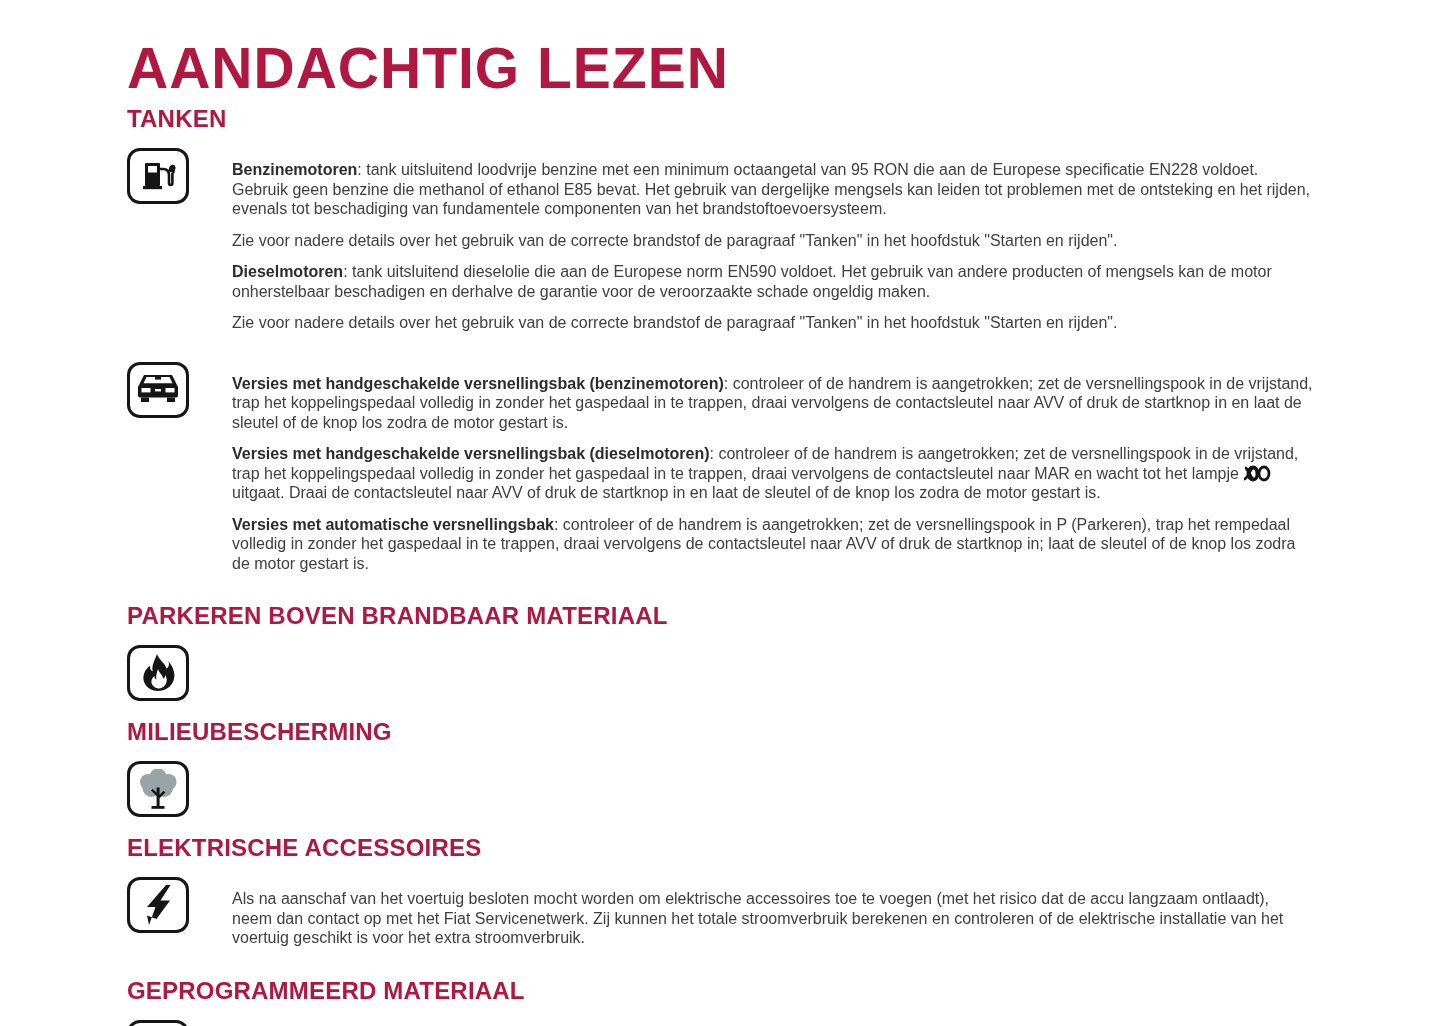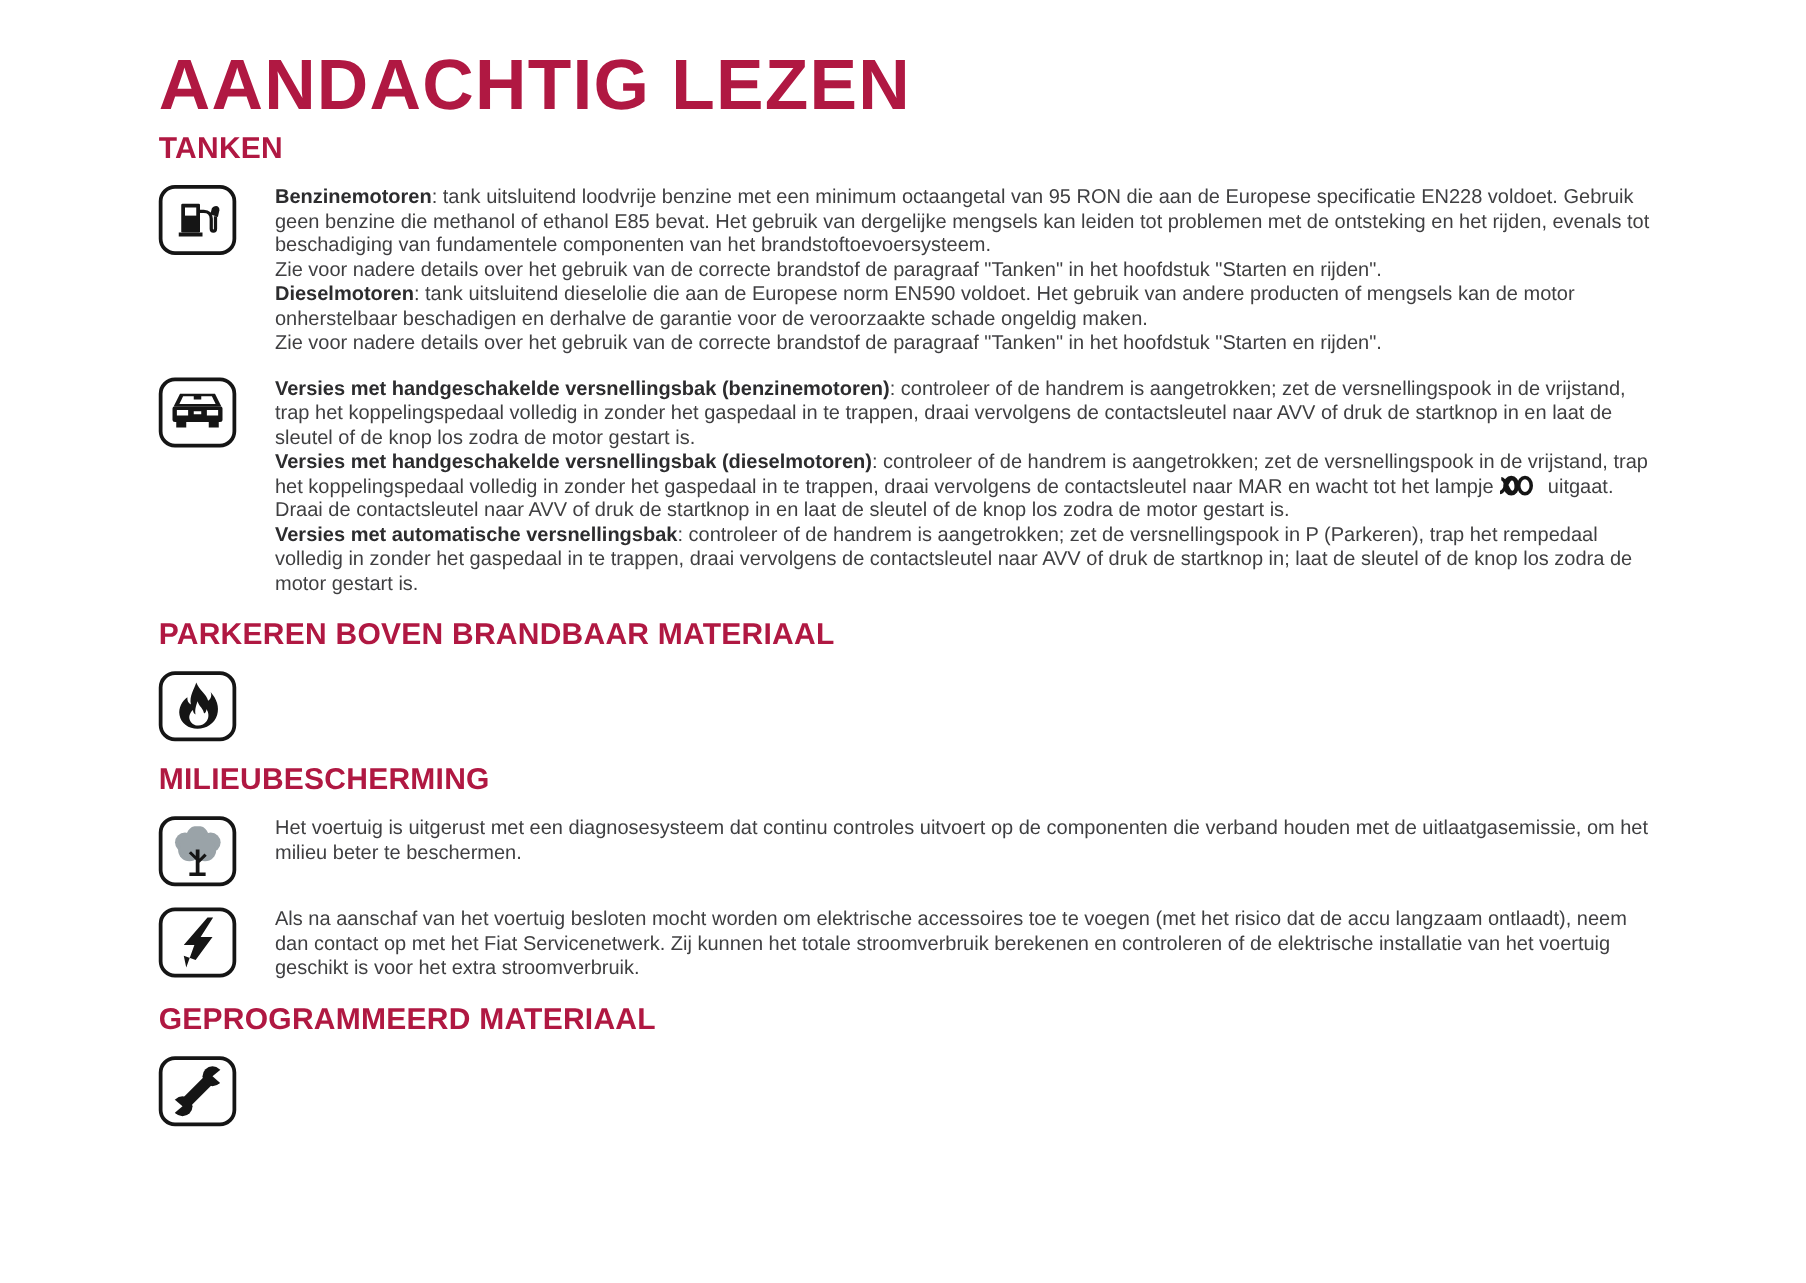--- a/index.html
+++ b/index.html
@@ -20,21 +20,21 @@
   }
   .section-body{display:flex;align-items:flex-start;}
   .picto{
     flex:0 0 auto;width:56px;height:50px;
     border:3.5px solid #151515;border-radius:13px;
     display:flex;align-items:center;justify-content:center;
     margin-right:31px;background:#fff;
   }
   .picto svg{display:block;}
   .paras{flex:1 1 auto;max-width:1105px;font-size:16px;line-height:1.22;}
-  .para{margin:0;}
+  .para{margin:12px;}
   .para .b{font-weight:700;color:#2c2c2e;}
   .inline-sym{display:inline-block;vertical-align:-3px;margin:0 4px;}
 </style>
 </head>
 <body>
 
 <div class="page">
 
   <h1 class="doc-title">AANDACHTIG LEZEN</h1>
 
@@ -109,27 +109,25 @@
               <circle cx="22" cy="8.5" r="9"></circle>
               <circle cx="32.5" cy="13" r="8"></circle>
               <circle cx="15.5" cy="19" r="9"></circle>
               <circle cx="28" cy="19" r="9"></circle>
               <rect x="8" y="14" width="28" height="10" rx="4"></rect>
             </g>
             <path d="M20.6 38.5 v-11.5 l-5.6 -5.4 1.8 -1.6 3.8 3.8 v-5.3 h3 v7.3 l4 -4 1.8 1.7 -5.8 5.7 v9.3 z" fill="#151515"></path>
             <rect x="15.5" y="37" width="13" height="2.8" fill="#151515"></rect>
           </svg>
         </span>
-      <div class="paras">
-          <p class="para"><span>Het voertuig is uitgerust met een diagnosesysteem dat continu controles uitvoert op de componenten die verband houden met de uitlaatgasemissie, om het milieu beter te beschermen.</span></p>
-        </div>
     </div>
   </div>
 
   <div class="section">
+    <h2 class="section-heading">ELEKTRISCHE ACCESSOIRES</h2>
     <div class="section-body">
       <span class="picto">
           <svg width="34" height="42" viewBox="0 0 34 42">
             <polygon points="25,1 6,23 14.5,23 8,41 6,31.5 15.5,35 29,16.5 19.5,16.5 29.5,1" fill="#151515"></polygon>
           </svg>
         </span>
       <div class="paras">
           <p class="para"><span>Als na aanschaf van het voertuig besloten mocht worden om elektrische accessoires toe te voegen (met het risico dat de accu langzaam ontlaadt), neem dan contact op met het Fiat Servicenetwerk. Zij kunnen het totale stroomverbruik berekenen en controleren of de elektrische installatie van het voertuig geschikt is voor het extra stroomverbruik.</span></p>
         </div>
     </div>

